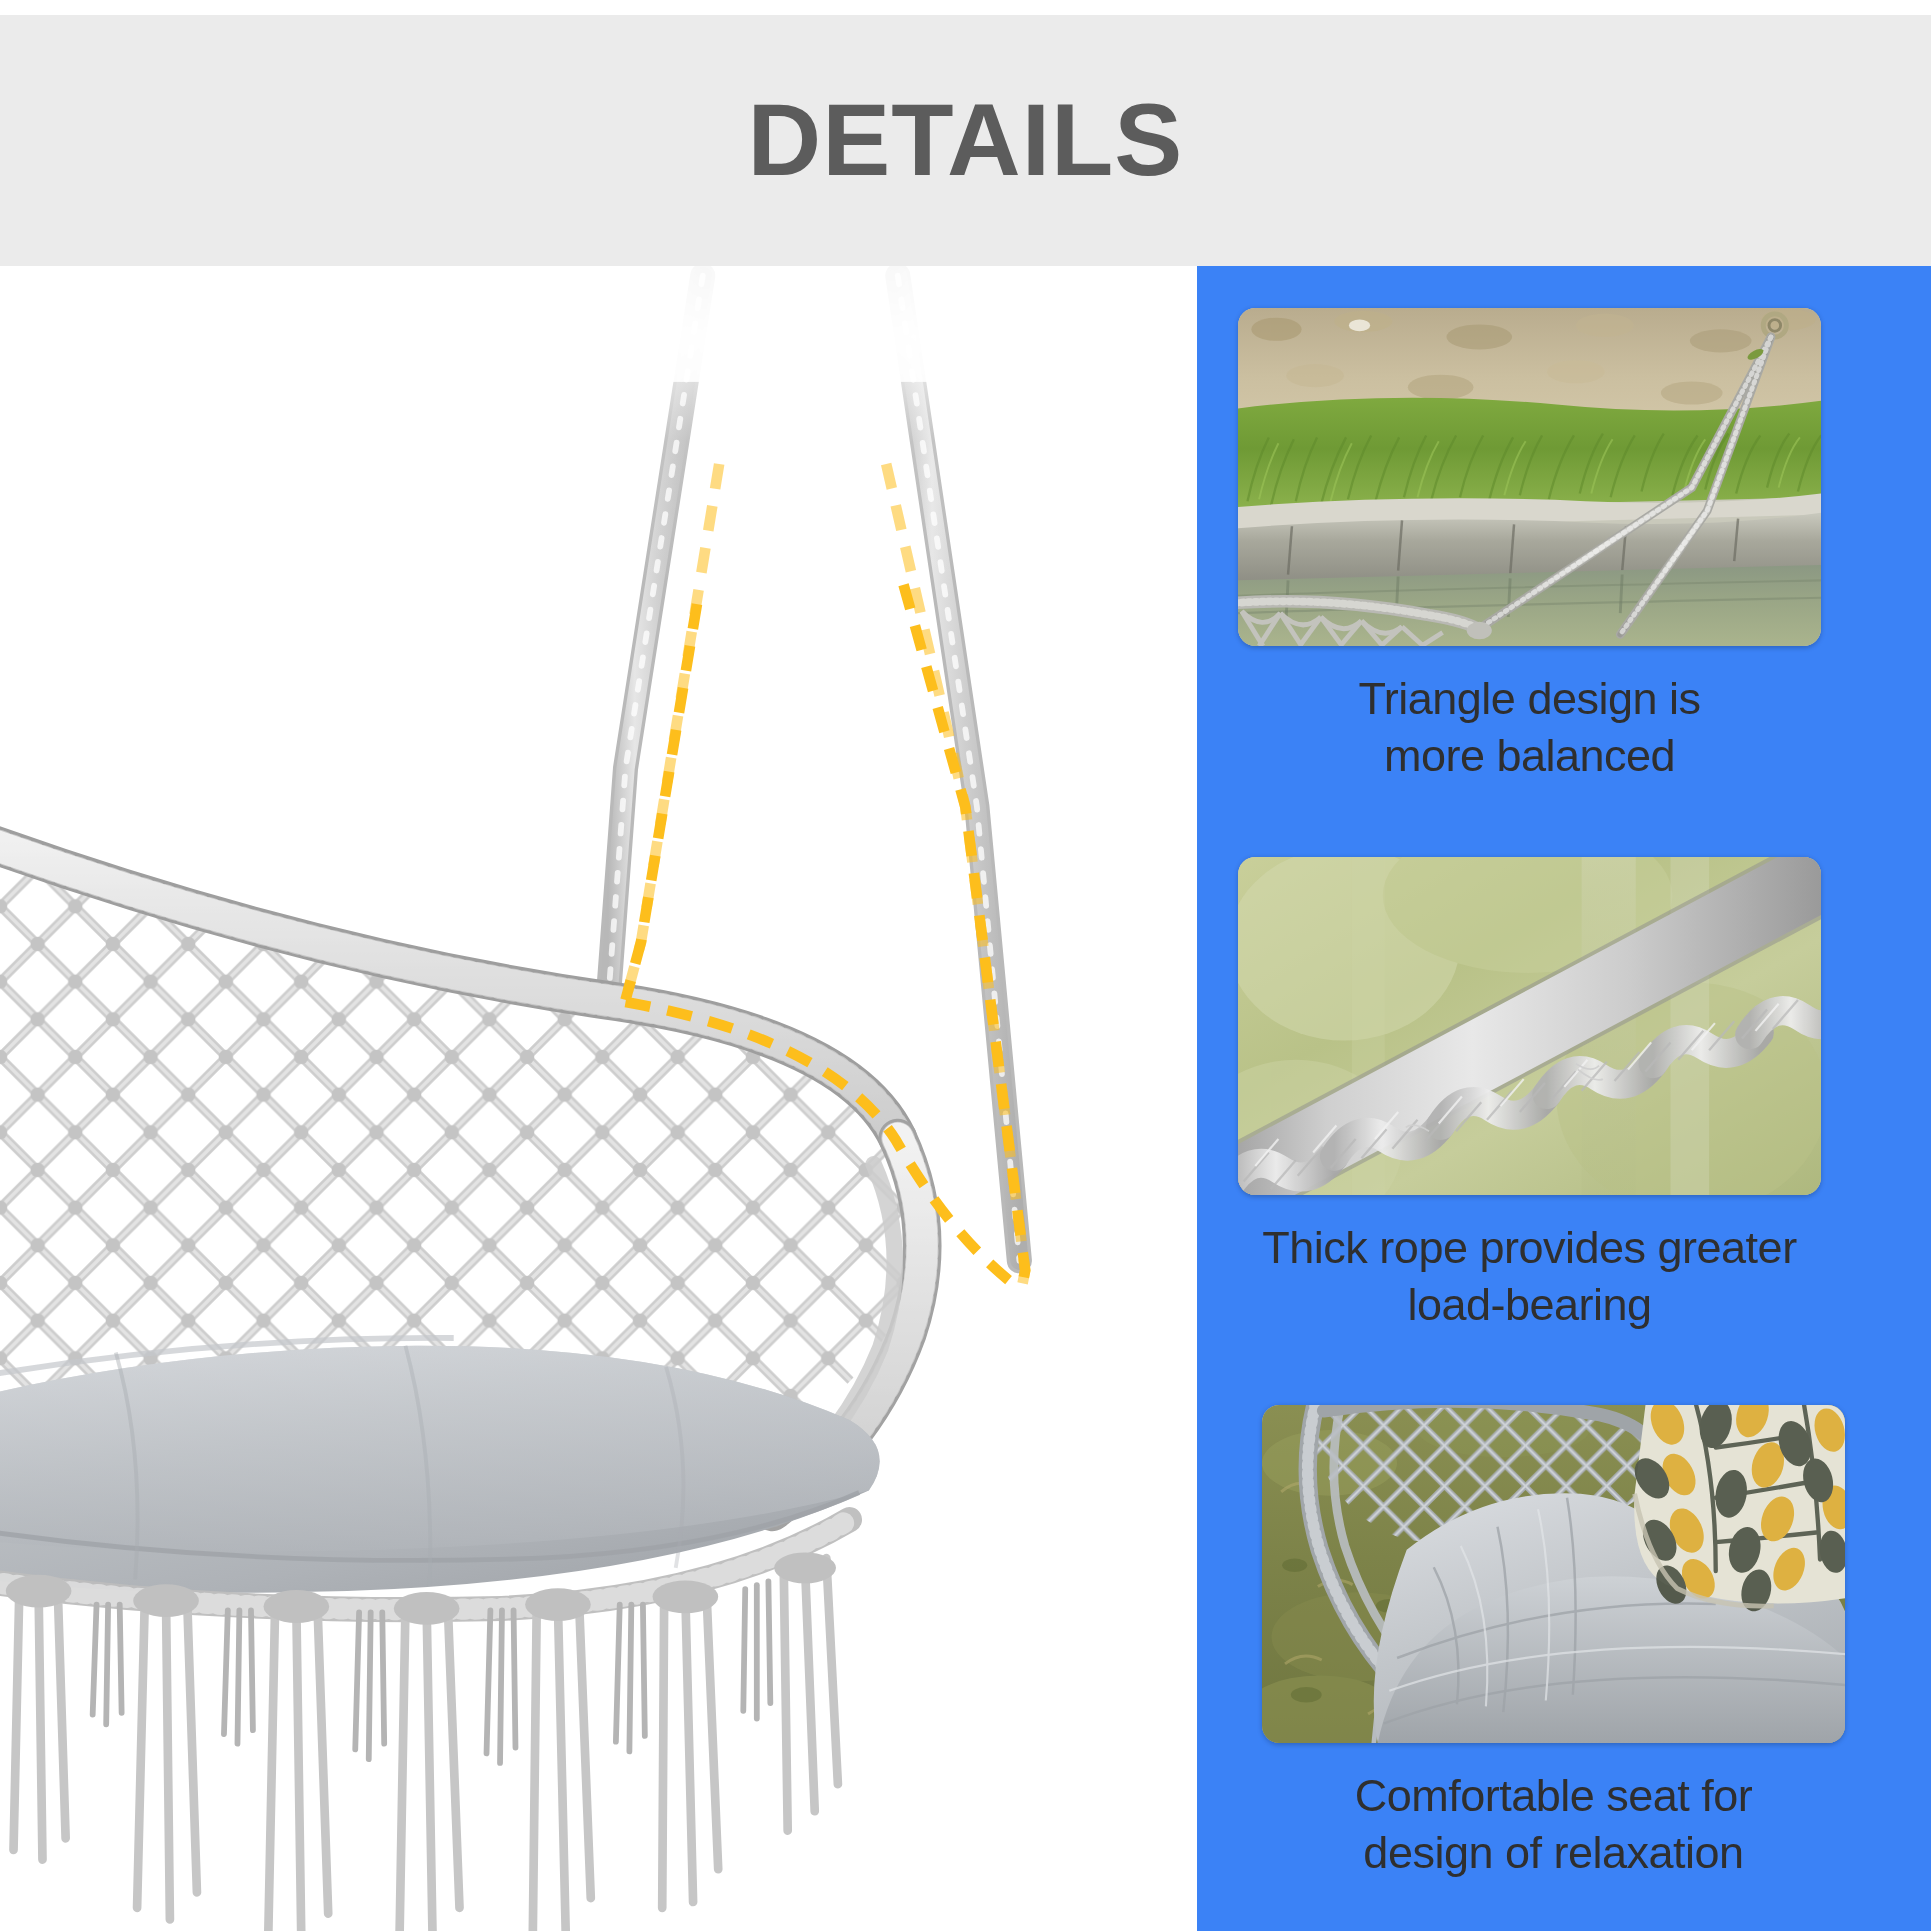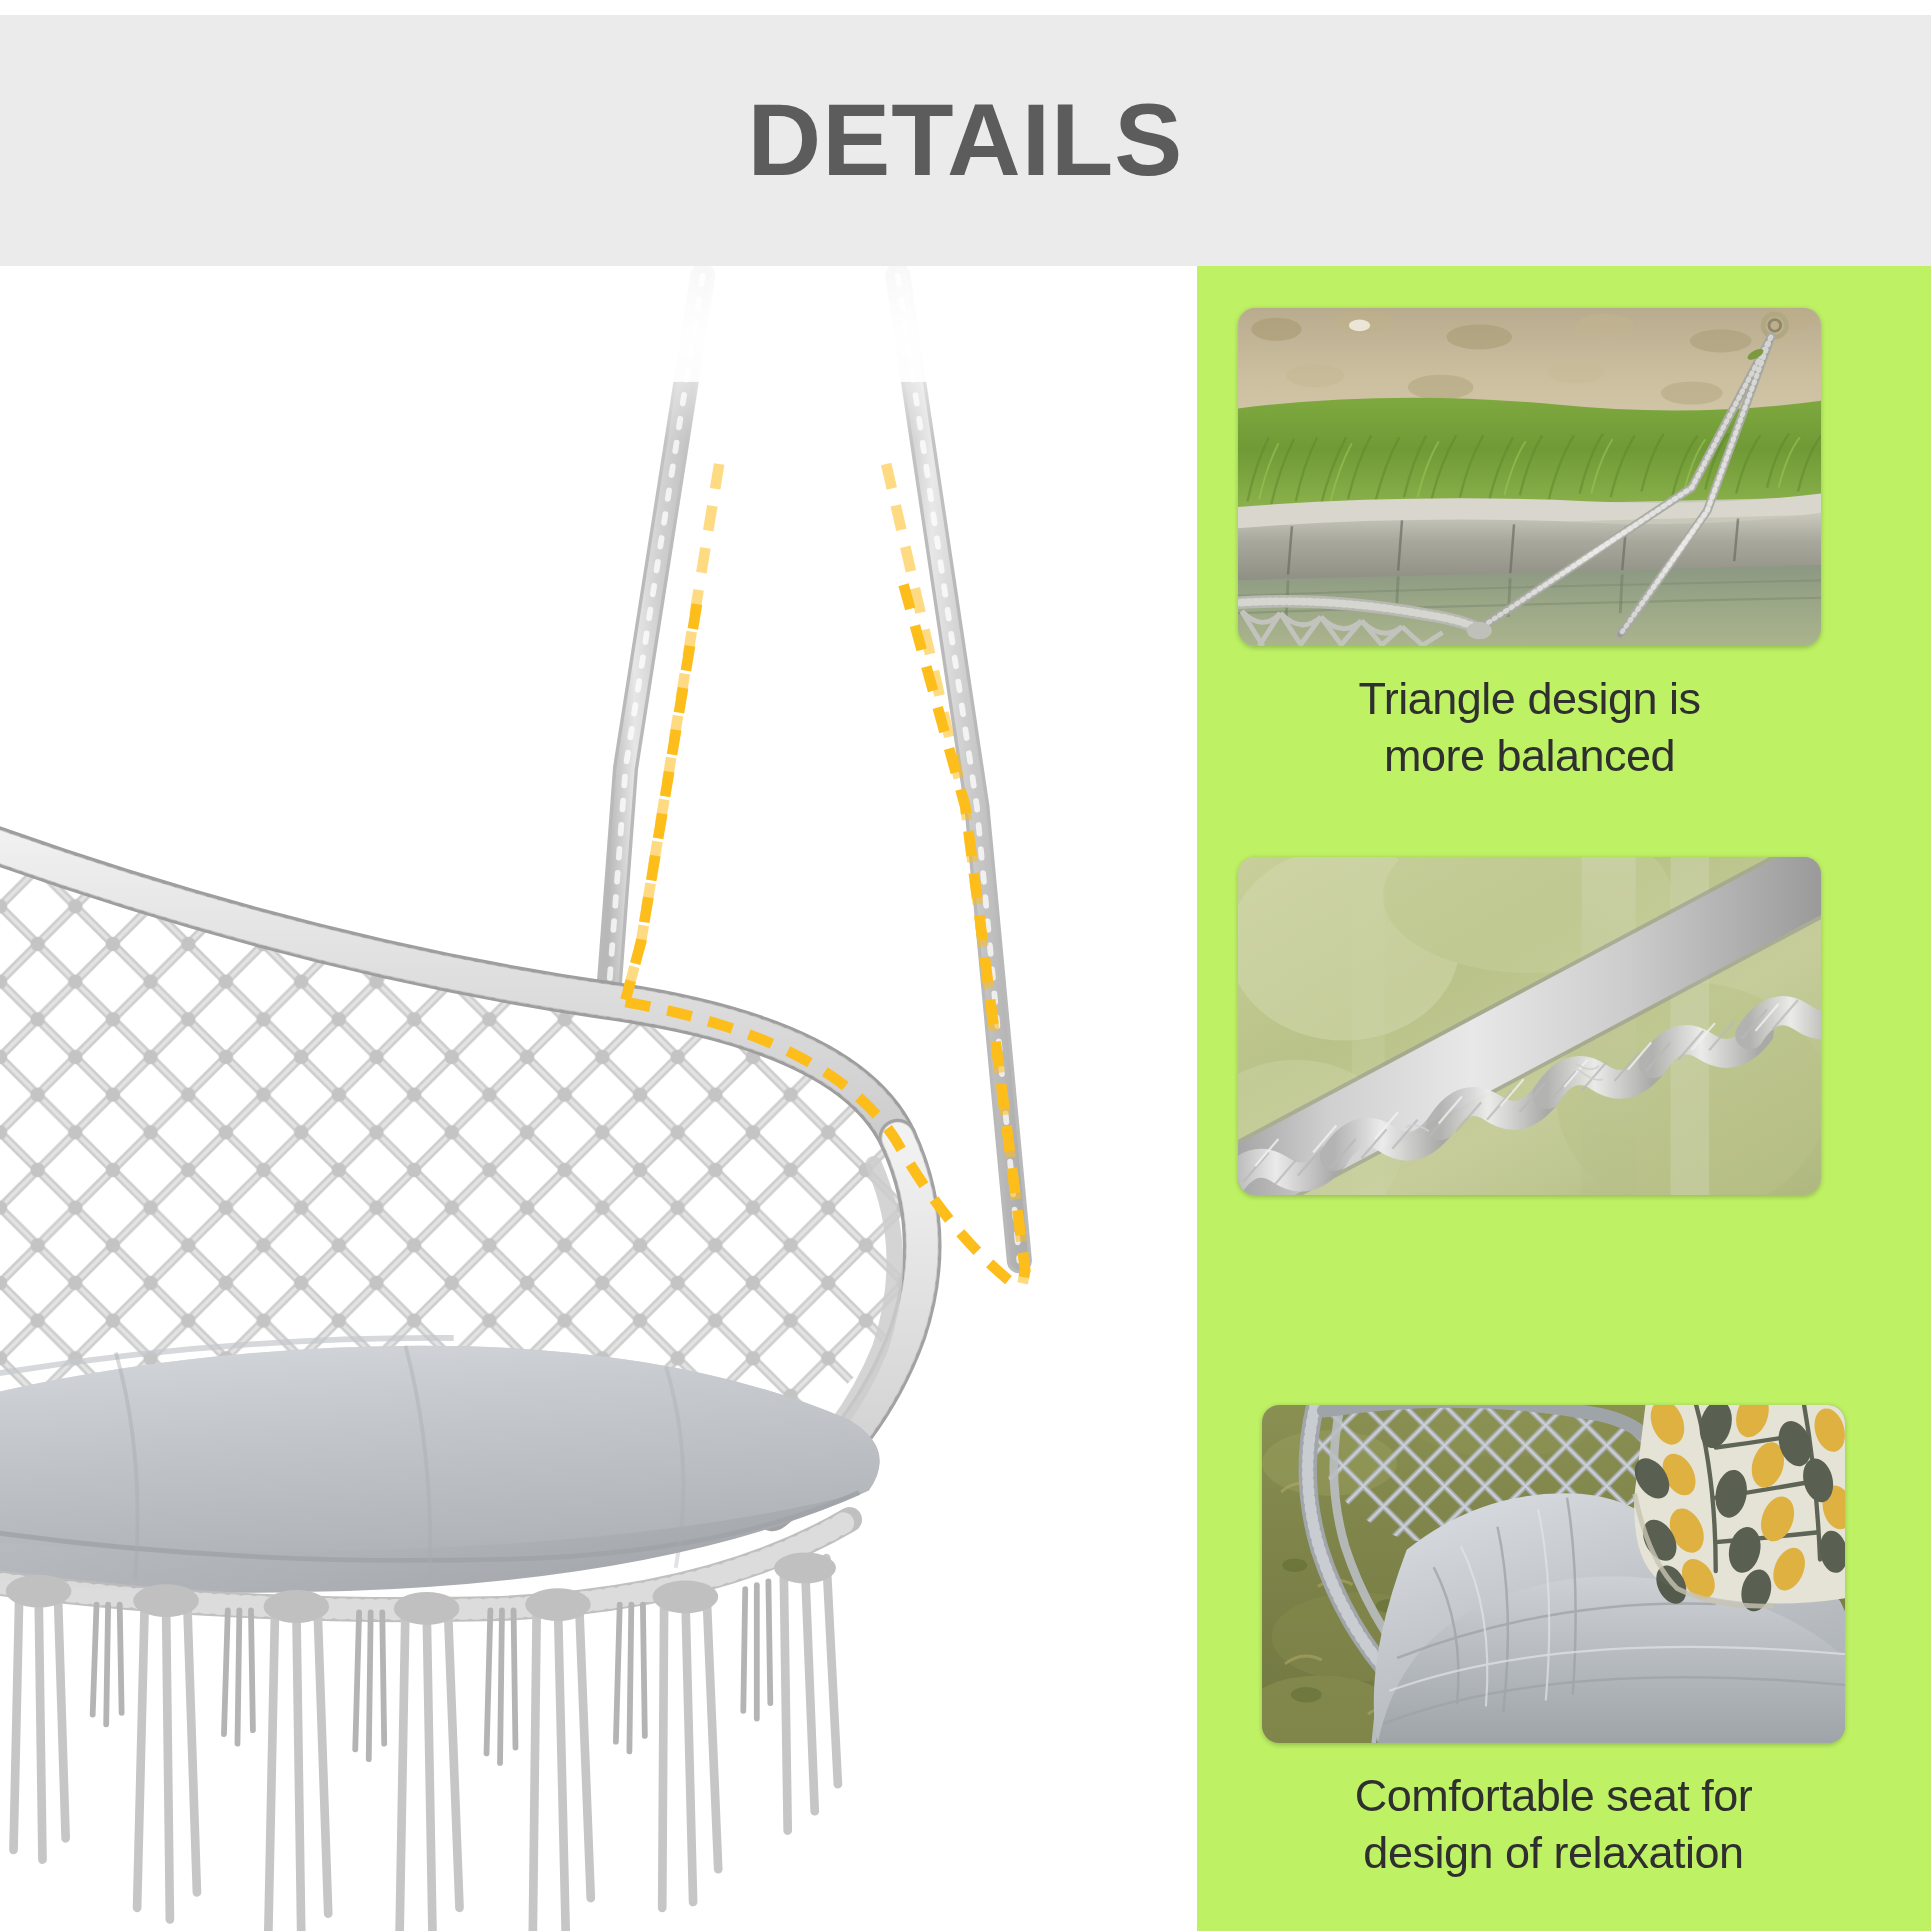--- a/index.html
+++ b/index.html
@@ -28,21 +28,21 @@
     letter-spacing: 1px;
     line-height: 1;
     transform: translateY(-7.7px);
     font-family: "Liberation Sans", "DejaVu Sans", sans-serif;
   }
 
   
   .body-area {
     position: absolute; left: 0; top: 266px;
     width: 1931px; height: 1665px;
-    background: #bef264;
+    background: #3b82f6;
   }
 
   
   .hero {
     position: absolute; left: 0; top: 0;
     width: 1197px; height: 1665px;
     overflow: hidden;
     background: #ffffff;
   }
   .hero-svg { position: absolute; left: 0; top: 0; width: 1197px; height: 1665px; }
@@ -520,20 +520,24 @@
               </g>
 
               <g stroke="#cfcfcf" stroke-width="1.8" fill="none" opacity="0.9">
                 <path d="M350,214 q 16,10 24,2"></path>
                 <path d="M352,220 q 18,14 26,10"></path>
                 <path d="M198,284 q -16,-10 -24,-4"></path>
               </g>
             </g>
           </svg>
         </div>
+        <div class="caption">
+          <span>Thick rope provides greater</span><br>
+          <span>load-bearing</span>
+        </div>
       </div>
 
       <div class="feature feature-3">
         <div class="thumb">
           <svg viewBox="0 0 604 350" preserveAspectRatio="xMidYMid slice">
             <defs>
               <linearGradient id="t3grass" x1="0" y1="0" x2="0" y2="1">
                 <stop offset="0%" stop-color="#8a8f52"></stop>
                 <stop offset="45%" stop-color="#7d8349"></stop>
                 <stop offset="100%" stop-color="#6f7640"></stop>

